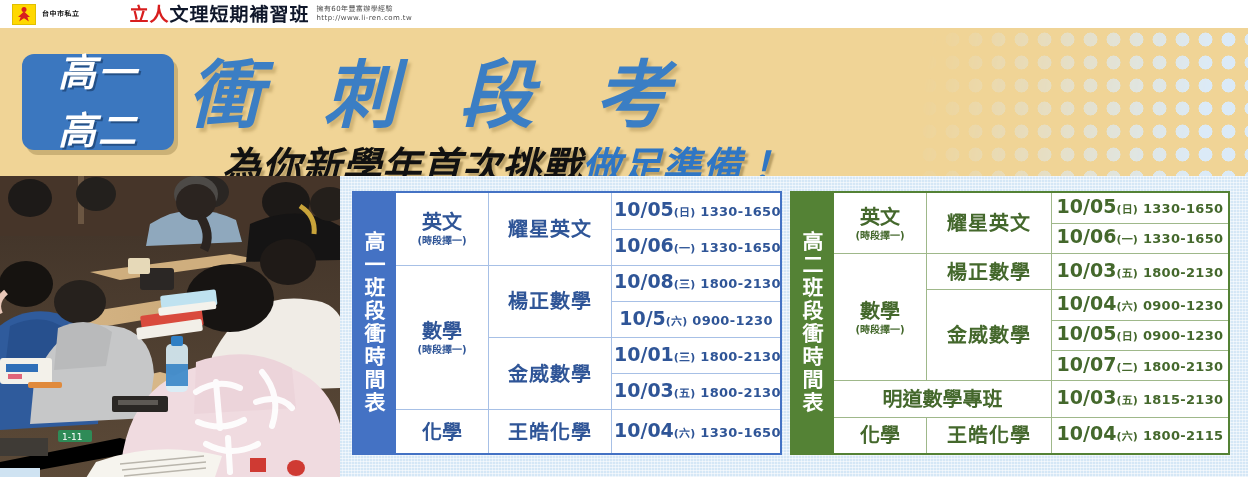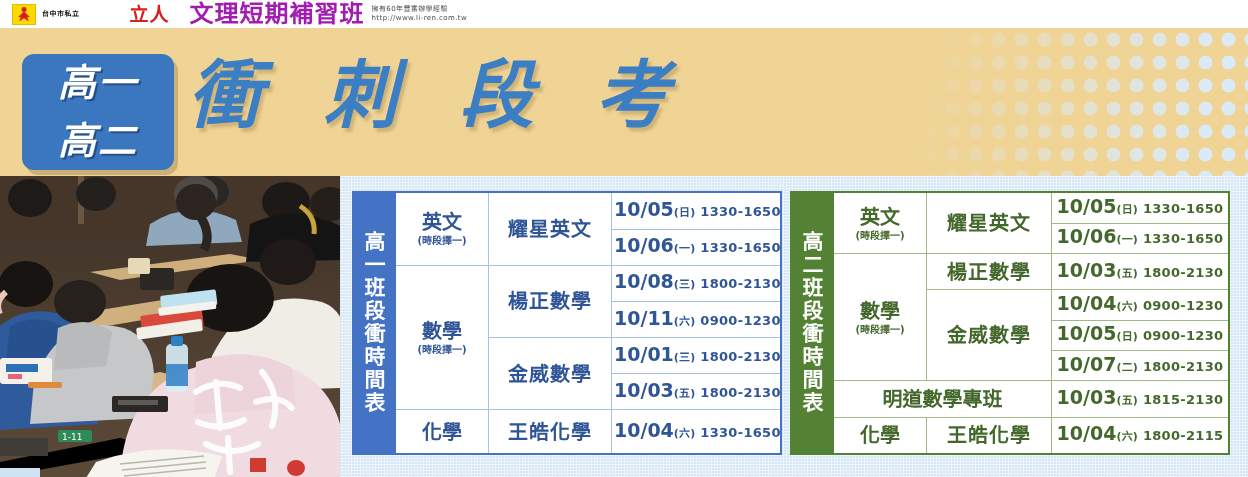--- a/index.html
+++ b/index.html
@@ -33,41 +33,41 @@
   .city{
     display:flex;flex-direction:row;justify-content:center;
     font-size:7px;line-height:9px;color:#111;margin-right:5px;font-weight:bold;
     letter-spacing:.5px;
   }
   .ln-red{
     font-size:19px;font-weight:bold;color:#d81e1e;line-height:19px;
     letter-spacing:1px;font-family:Liberation Serif, serif;margin-left:45px;
   }
   .ln-black{
-    font-size:24px;font-weight:bold;color:#a21caf;line-height:19px;letter-spacing:1px;margin-left:20px;
+    font-size:19px;font-weight:bold;color:#0f172a;line-height:19px;letter-spacing:1px;
   }
   .tagline{
     display:flex;flex-direction:column;justify-content:flex-start;
     margin-left:7px;font-size:7px;line-height:9px;color:#4a4a4a;letter-spacing:.4px;
   }
 
   
   .banner{
     position:absolute;left:0;top:28px;width:1248px;height:148px;
     background:#f0d496;overflow:hidden;
   }
   .halftone{
     position:absolute;right:0;top:0;width:330px;height:148px;
     background-image:radial-gradient(#dbeaf7 42%, transparent 44%);
     background-size:23px 23px;
     -webkit-mask-image:linear-gradient(100deg, rgba(0,0,0,0) 4%, rgba(0,0,0,.35) 32%, rgba(0,0,0,1) 85%);
     mask-image:linear-gradient(100deg, rgba(0,0,0,0) 4%, rgba(0,0,0,.35) 32%, rgba(0,0,0,1) 85%);
   }
   .grade-badge{
-    position:absolute;left:22px;top:26px;width:152px;height:116px;
+    position:absolute;left:22px;top:26px;width:152px;height:96px;
     background:#3b77bf;border-radius:12px;
     box-shadow:4px 5px 0 rgba(120,95,45,.30);
     display:flex;flex-direction:column;align-items:center;justify-content:center;
     gap:16px;
   }
   .grade-badge div{
     font-size:38px;font-weight:bold;color:#fff;line-height:42px;
     letter-spacing:2px;font-style:italic;
     text-shadow:2px 2px 0 rgba(25,60,105,.65);
   }
@@ -174,20 +174,23 @@
   <div class="banner">
     <div class="halftone"></div>
 
     <div class="grade-badge">
       <div>高一</div>
       <div>高二</div>
     </div>
 
     <div class="headline">衝 刺 段 考</div>
 
+    <div class="subline">
+      <span class="k">為你新學年首次挑戰</span><span class="b">做足準備！</span>
+    </div>
   </div>
 
   <div class="lower"></div>
 
   <div class="photo">
     <svg width="340" height="301" viewBox="0 0 340 301" aria-hidden="true">
       <defs>
         <linearGradient id="wall" x1="0" y1="0" x2="0" y2="1">
           <stop offset="0" stop-color="#3e3127"></stop>
             <stop offset="1" stop-color="#5c4a38"></stop>
@@ -289,21 +292,21 @@
           </tr>
           <tr>
             <td class="dt"><span class="d">10/06</span><span class="w">(一)</span><span class="t"> 1330-1650</span></td>
           </tr>
           <tr>
             <td class="subj c-subj" rowspan="4"><span>數學</span><span class="note">(時段擇一)</span></td>
             <td class="teacher c-teach" rowspan="2">楊正數學</td>
             <td class="dt"><span class="d">10/08</span><span class="w">(三)</span><span class="t"> 1800-2130</span></td>
           </tr>
           <tr>
-            <td class="dt"><span class="d">10/11</span><span class="w">(六)</span><span class="t"> 0900-1230</span></td>
+            <td class="dt"><span class="d">10/5</span><span class="w">(六)</span><span class="t"> 0900-1230</span></td>
           </tr>
           <tr>
             <td class="teacher c-teach" rowspan="2">金威數學</td>
             <td class="dt"><span class="d">10/01</span><span class="w">(三)</span><span class="t"> 1800-2130</span></td>
           </tr>
           <tr>
             <td class="dt"><span class="d">10/03</span><span class="w">(五)</span><span class="t"> 1800-2130</span></td>
           </tr>
           <tr>
             <td class="subj c-subj" rowspan="1"><span>化學</span></td>

